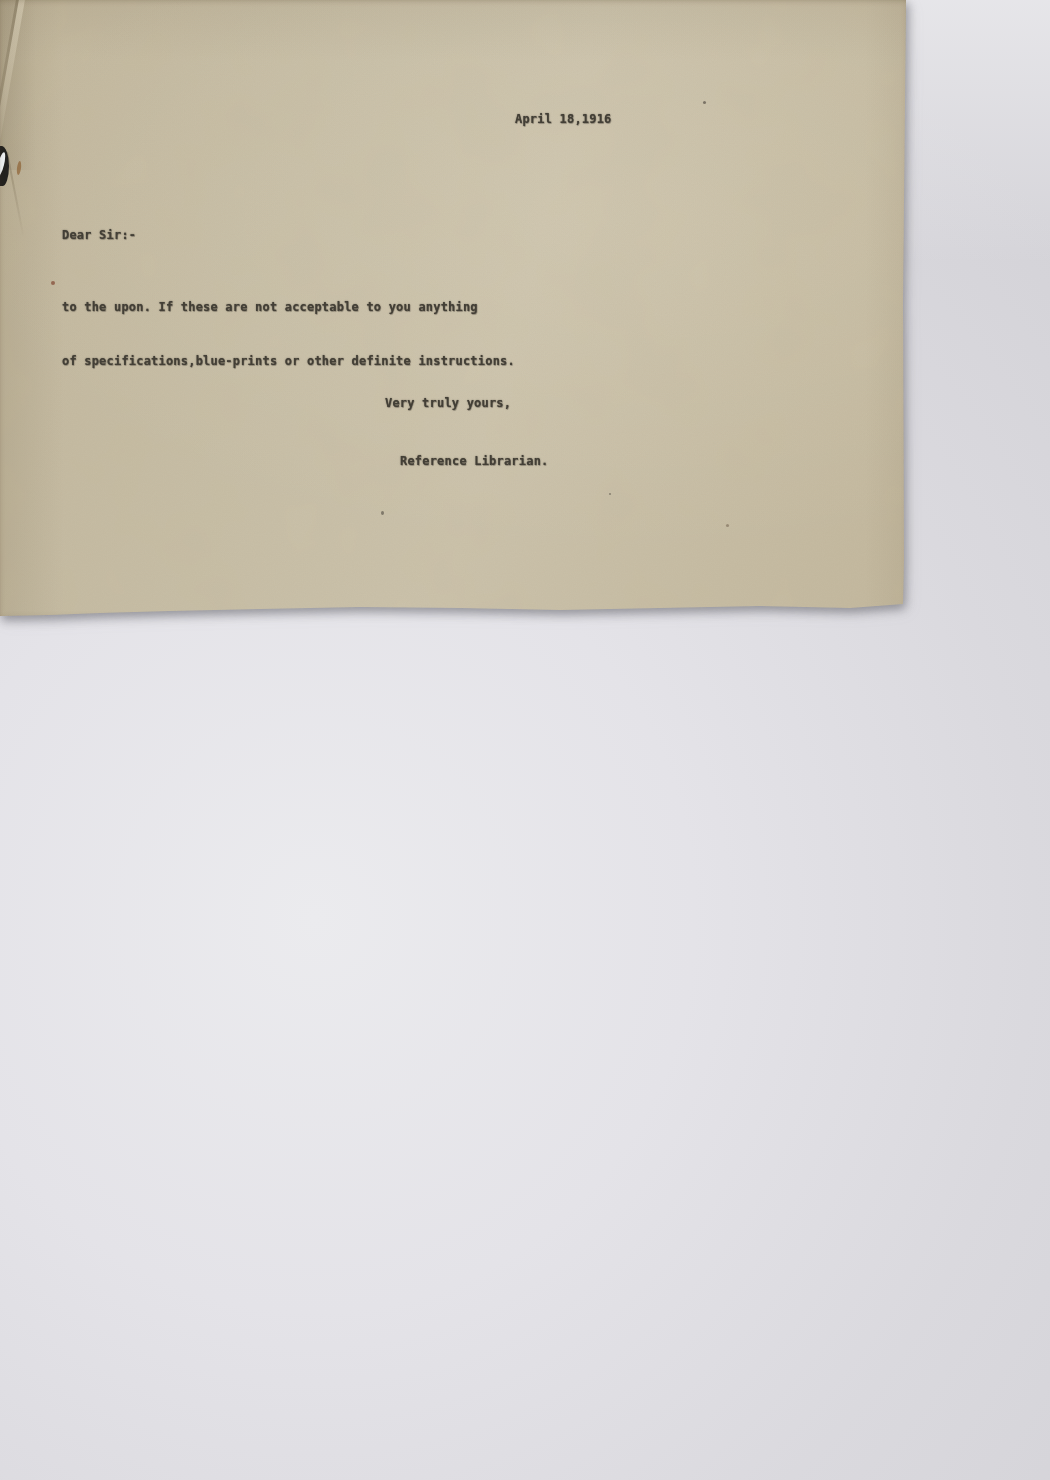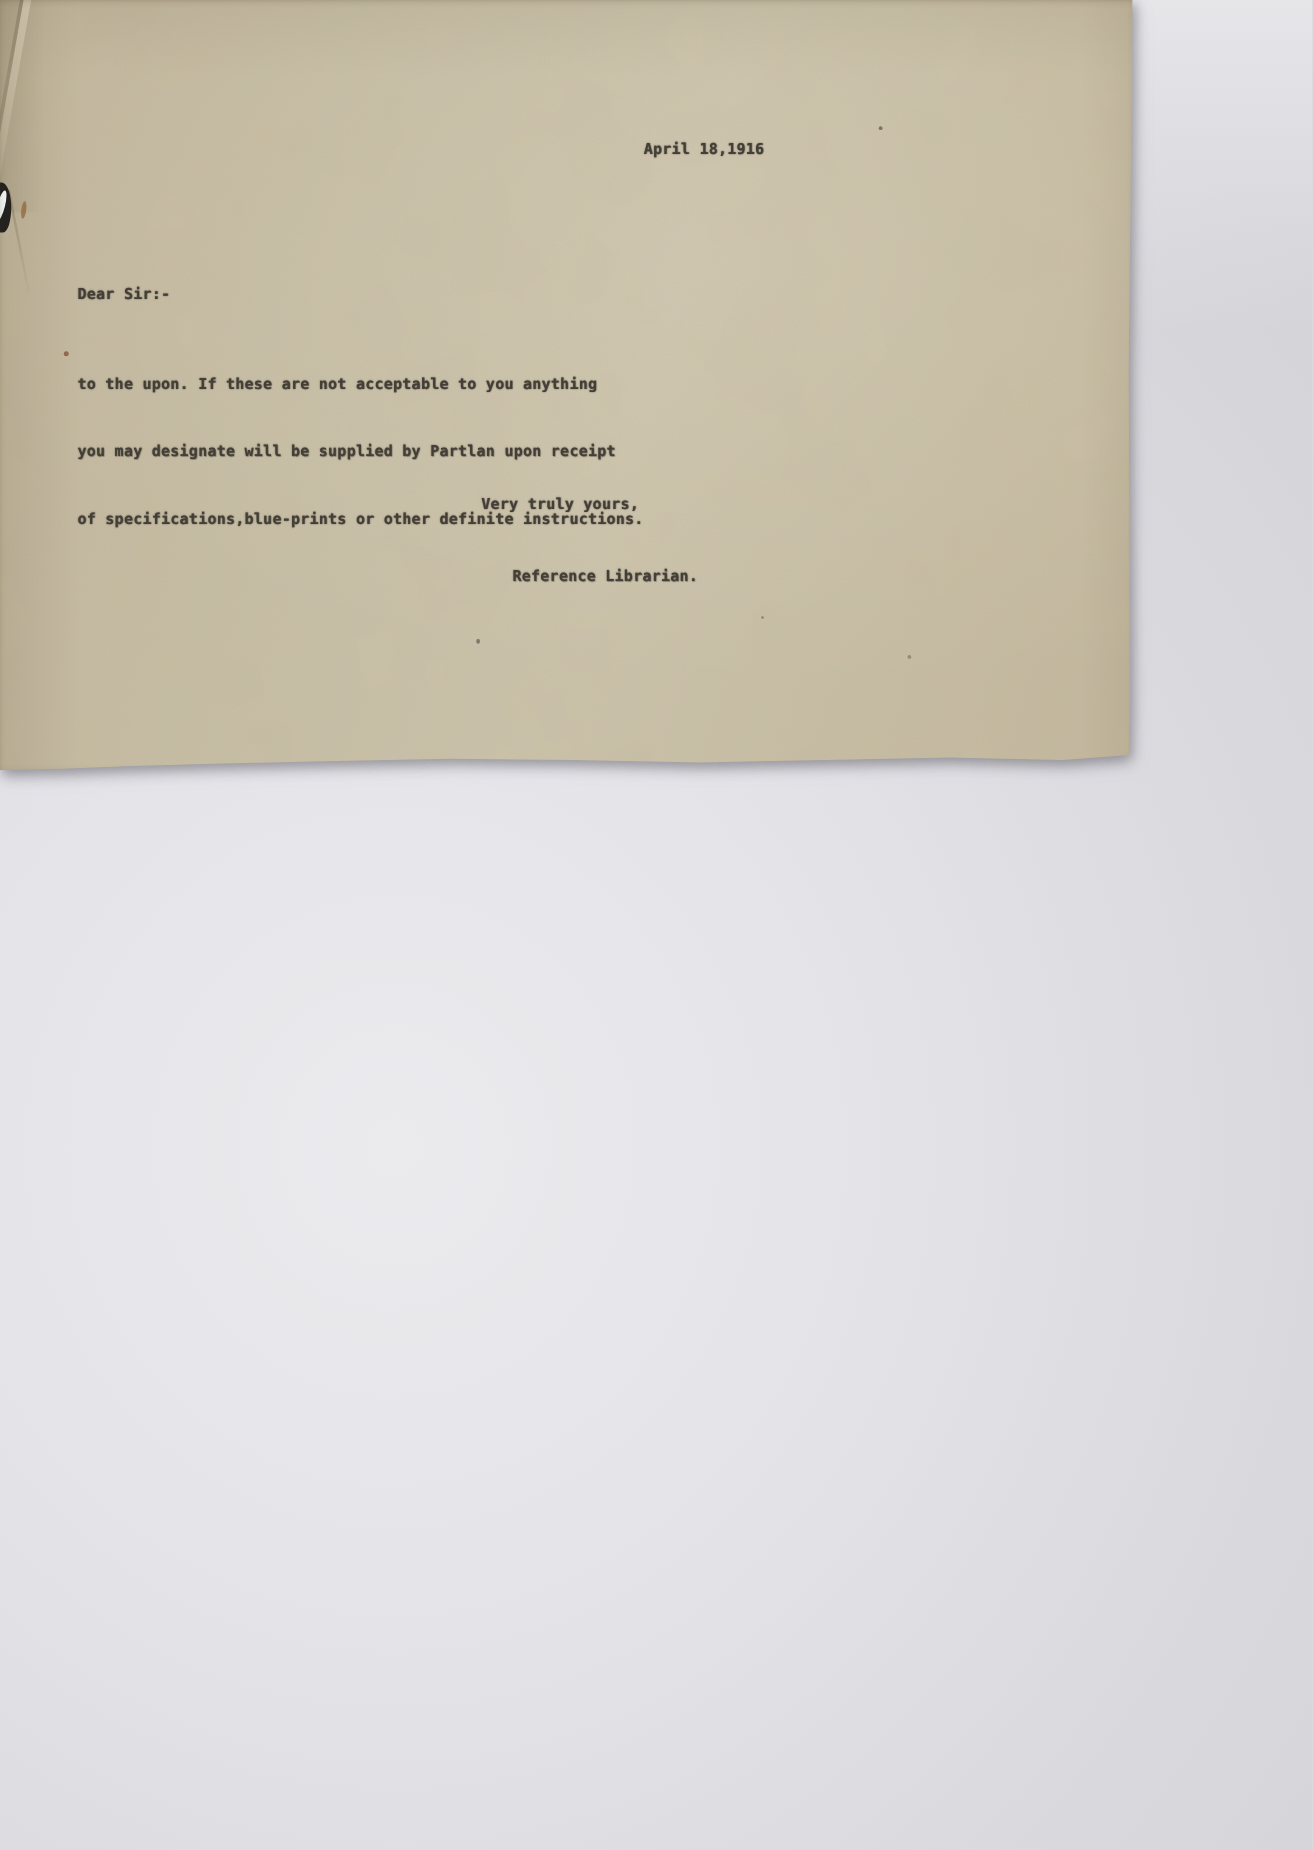--- a/index.html
+++ b/index.html
@@ -98,21 +98,21 @@
     white-space:pre;
     text-shadow:0 0 1.3px rgba(64,59,50,0.85), 0.6px 0.5px 0 rgba(64,59,50,0.28);
   }
   .date-line{position:absolute;left:515px;top:110px;}
   .address-block{position:absolute;left:62px;top:156px;}
   .salutation-line{position:absolute;left:62px;top:226px;text-align:center;}
   .body-block{position:absolute;left:62px;top:262px;}
   .indent-gap{display:inline-block;width:113px;}
   .dropped{display:inline-block;transform:translateY(6px);}
   .closing-line{position:absolute;left:385px;top:394px;}
-  .signature-line{position:absolute;left:395px;top:452px;padding-left:15px;}
+  .signature-line{position:absolute;left:385px;top:452px;padding-left:15px;}
 </style>
 </head>
 <body>
 
 <div class="scene">
   <div class="paper-wrap">
     <div class="paper">
 
       <svg class="texture" width="910" height="620" aria-hidden="true">
         <defs>
@@ -143,21 +143,20 @@
       <div class="speck s5"></div>
 
       <div class="letter-text">
         <div class="date-line">April 18,1916</div>
 
 
         <div class="salutation-line">Dear Sir:-</div>
 
         <div class="body-block">
           <div>to the upon. If these are not acceptable to you anything</div>
-          <div>you may designate will be supplied by Partlan upon receipt</div>
           <div>of specifications,blue-prints or other definite instructions.</div>
         </div>
 
         <div class="closing-line">Very truly yours,</div>
         <div class="signature-line">Reference Librarian.</div>
       </div>
 
     </div>
   </div>
 </div>

